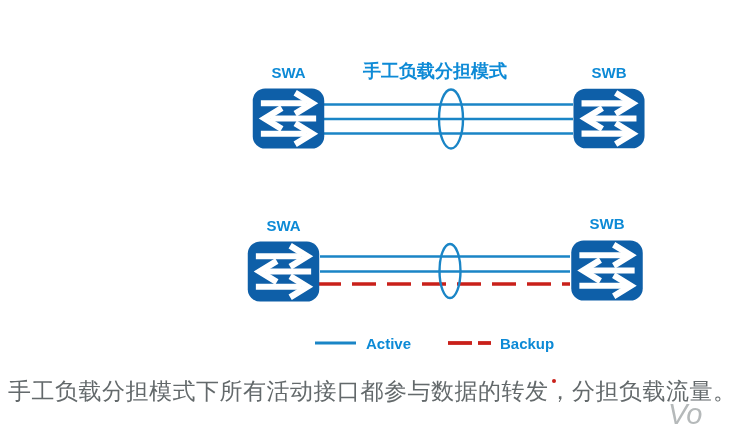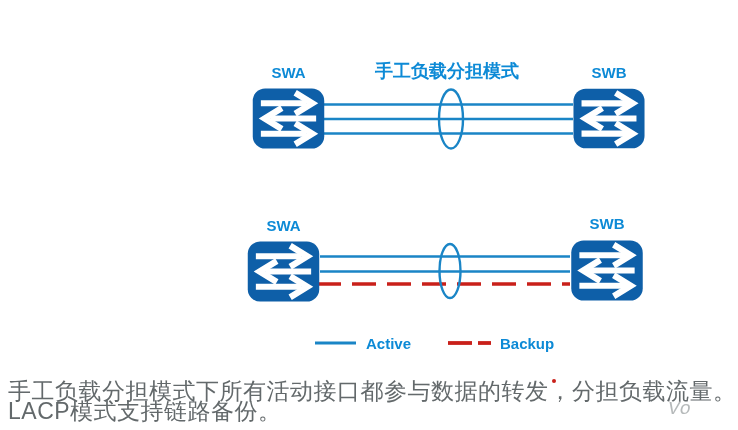--- a/index.html
+++ b/index.html
@@ -13,22 +13,22 @@
   .lbl.ttl{font-size:18px;}
   .legend-lbl{position:absolute;font-weight:bold;font-size:15px;color:var(--label_blue,#0d8ad6);white-space:nowrap;}
   .caption{position:absolute;left:8px;color:var(--text_gray,#63696b);font-size:23px;white-space:nowrap;letter-spacing:0.5px;}
   .caption .punct{position:relative;display:inline-block;}
   .caption .punct i.red-dot{
     position:absolute;left:3px;top:3px;width:4px;height:4px;border-radius:50%;
     background:var(--backup_red,#c9201a);
   }
   .watermark{
     position:absolute;left:668px;top:398px;
-    font-family:Liberation Mono, monospace;font-style:italic;
-    font-size:19px;color:#8f9596;opacity:0.65;white-space:nowrap;
+    font-family:Liberation Sans, sans-serif;font-style:italic;
+    font-size:29px;color:#8f9596;opacity:0.65;white-space:nowrap;
   }
   .blue-line{stroke:var(--line_blue,#1a85c6);stroke-width:2.7;fill:none;}
   .agg-ellipse{stroke:var(--line_blue,#1a85c6);stroke-width:2.4;fill:none;}
   .red-dash{stroke:var(--backup_red,#c9201a);stroke-width:3.4;fill:none;stroke-dasharray:24 11;}
   .legend-blue{stroke:var(--line_blue,#1a85c6);stroke-width:3.2;}
   .legend-red{stroke:var(--backup_red,#c9201a);stroke-width:3.8;}
 </style>
 </head>
 <body>
 
@@ -68,27 +68,26 @@
     <use href="#switch-icon" x="570" y="240" width="74" height="61"></use>
 
     <g>
       <line class="legend-blue" x1="315" y1="343" x2="356" y2="343"></line>
       <line class="legend-red" x1="448" y1="343" x2="472" y2="343"></line>
       <line class="legend-red" x1="478" y1="343" x2="491" y2="343"></line>
     </g>
   </svg>
 
   <div class="lbl sm" style="left:252px;top:64px;width:73px;">SWA</div>
-  <div class="lbl ttl" style="left:329px;top:59px;width:190px;text-align:right;">手工负载分担模式</div>
+  <div class="lbl ttl" style="left:340px;top:59px;width:190px;">手工负载分担模式</div>
   <div class="lbl sm" style="left:573px;top:64px;width:72px;">SWB</div>
 
   <div class="lbl sm" style="left:247px;top:217px;width:73px;">SWA</div>
   <div class="lbl sm" style="left:570px;top:215px;width:74px;">SWB</div>
 
   <div class="legend-lbl" style="left:366px;top:335px;text-align:right;">Active</div>
   <div class="legend-lbl" style="left:500px;top:335px;text-align:center;">Backup</div>
 
   <div class="caption" style="top:357px;margin-top:19px;"><span>手工负载分担模式下所有活动接口都参与数据的转发</span><span class="punct"><i class="red-dot"></i><span>，</span></span><span>分担负载流量。</span></div>
-  <div class="caption" style="top:396px;">LACP模式支持链路备份。</div>
 
   <div class="watermark">Vo</div>
 
 </div>
 
 </body></html>

